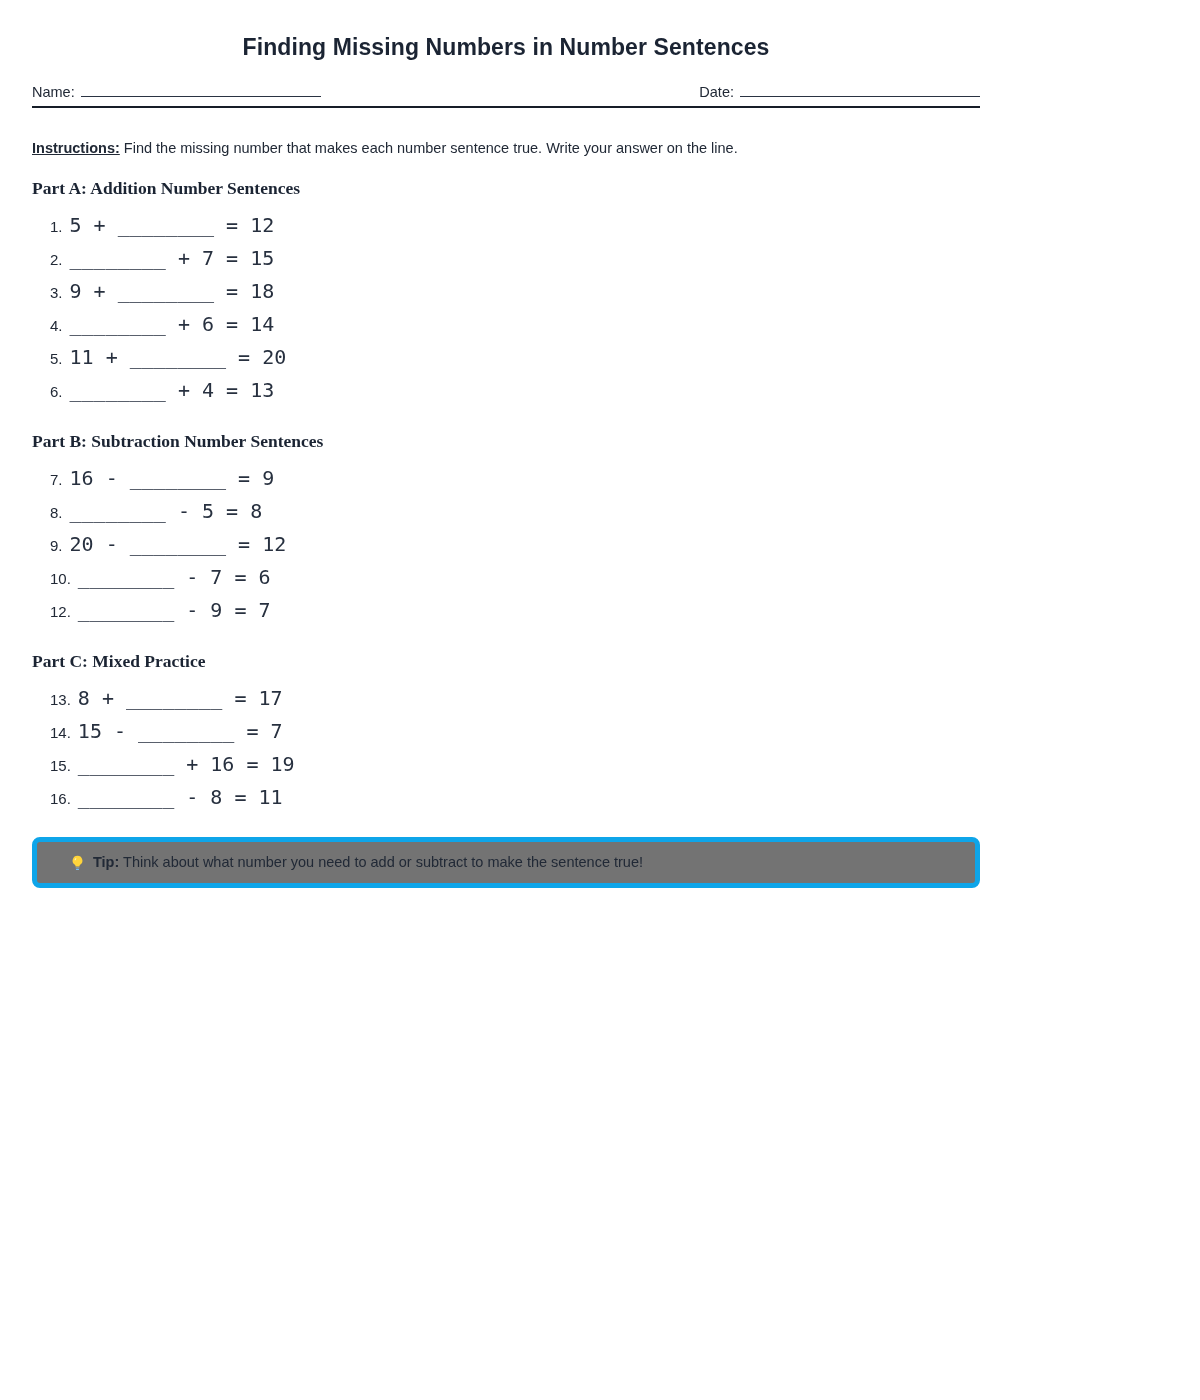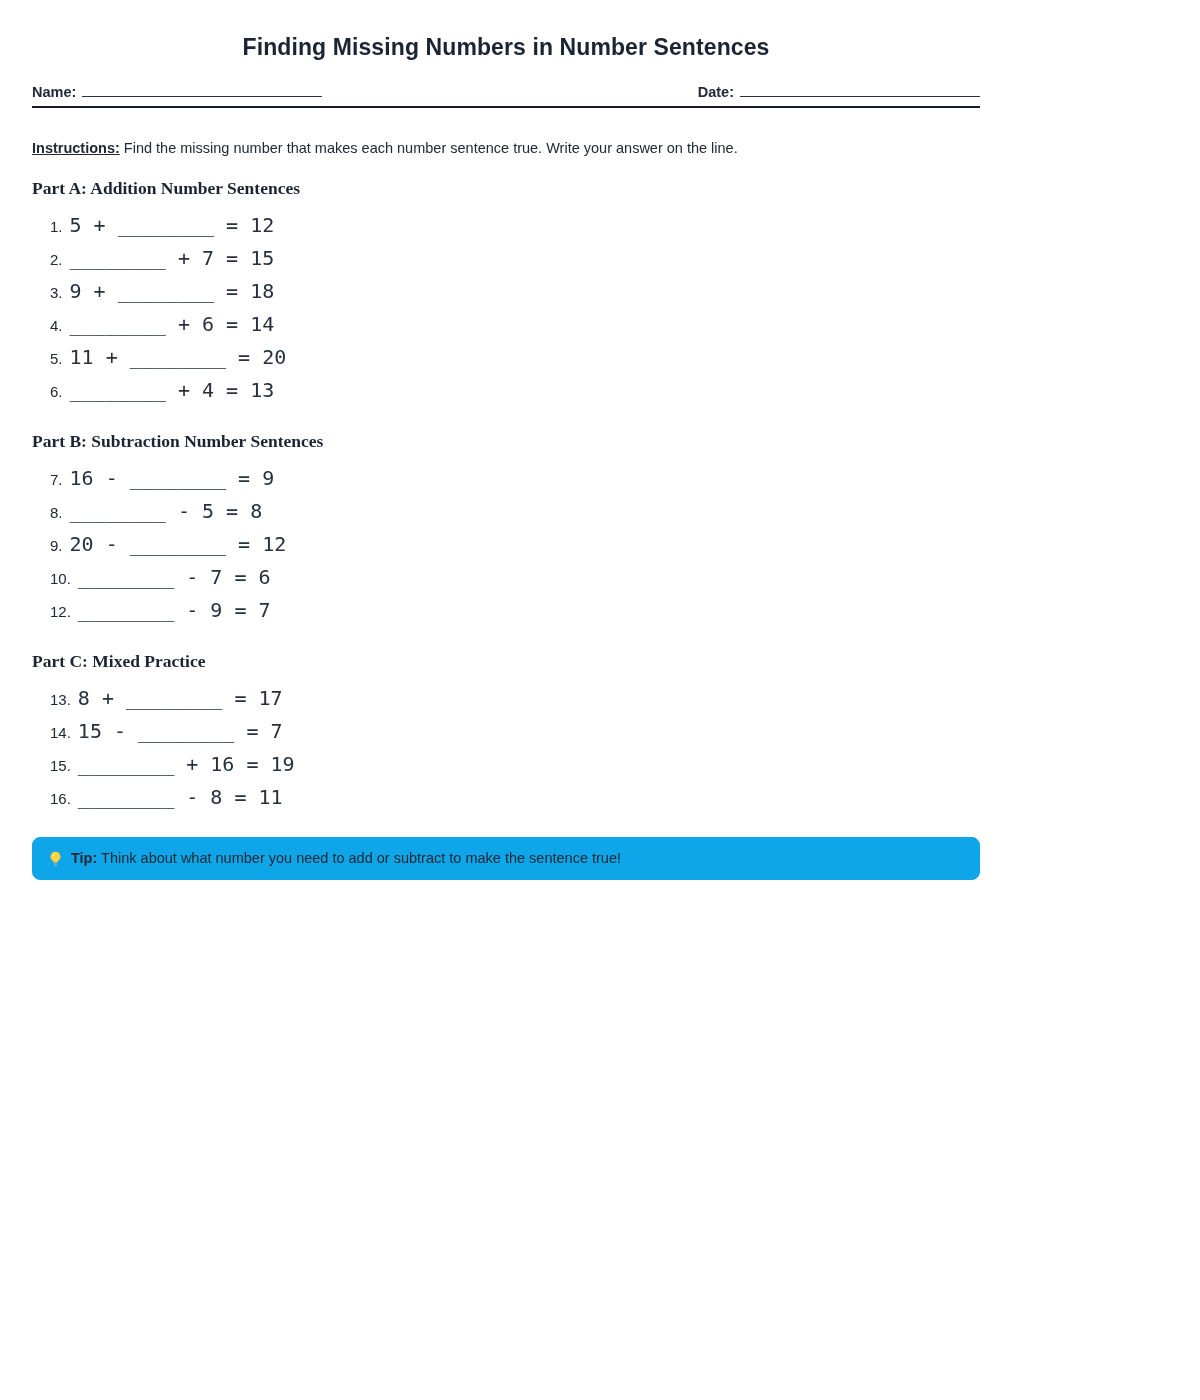--- a/index.html
+++ b/index.html
@@ -21,21 +21,20 @@
     font-weight: 700;
     text-align: center;
     color: #1b2433;
     letter-spacing: 0.1px;
   }
   .fields-row {
     margin-top: 21px;
     display: flex;
     justify-content: space-between;
     align-items: baseline;
-    font-weight: bold;
   }
   .field { display: flex; align-items: baseline; }
   .field-label { font-size: 14.5px; color: #212936; }
   .write-line {
     display: inline-block;
     width: 240px;
     height: 15px;
     margin-left: 6px;
     border-bottom: 1.6px solid #2a3342;
   }
@@ -78,24 +77,24 @@
   }
   .problem-sentence {
     font-family: "DejaVu Sans Mono", monospace;
     font-size: 20px;
     line-height: 19px;
     color: #27303f;
     white-space: pre;
   }
   .tip-box {
     margin-top: 29px;
-    background: #0ea5e9;
-    border: 1px solid #0ea5e9;
+    background: #737373;
+    border: 5px solid #0ea5e9;
     border-radius: 8px;
-    padding: 11px 15px;
+    padding: 11px 33px;
     display: flex;
     align-items: center;
     font-size: 14.5px;
     line-height: 19px;
     color: #212936;
   }
   .tip-box .bulb {
     display: inline-flex;
     margin-right: 8px;
     flex: 0 0 auto;

